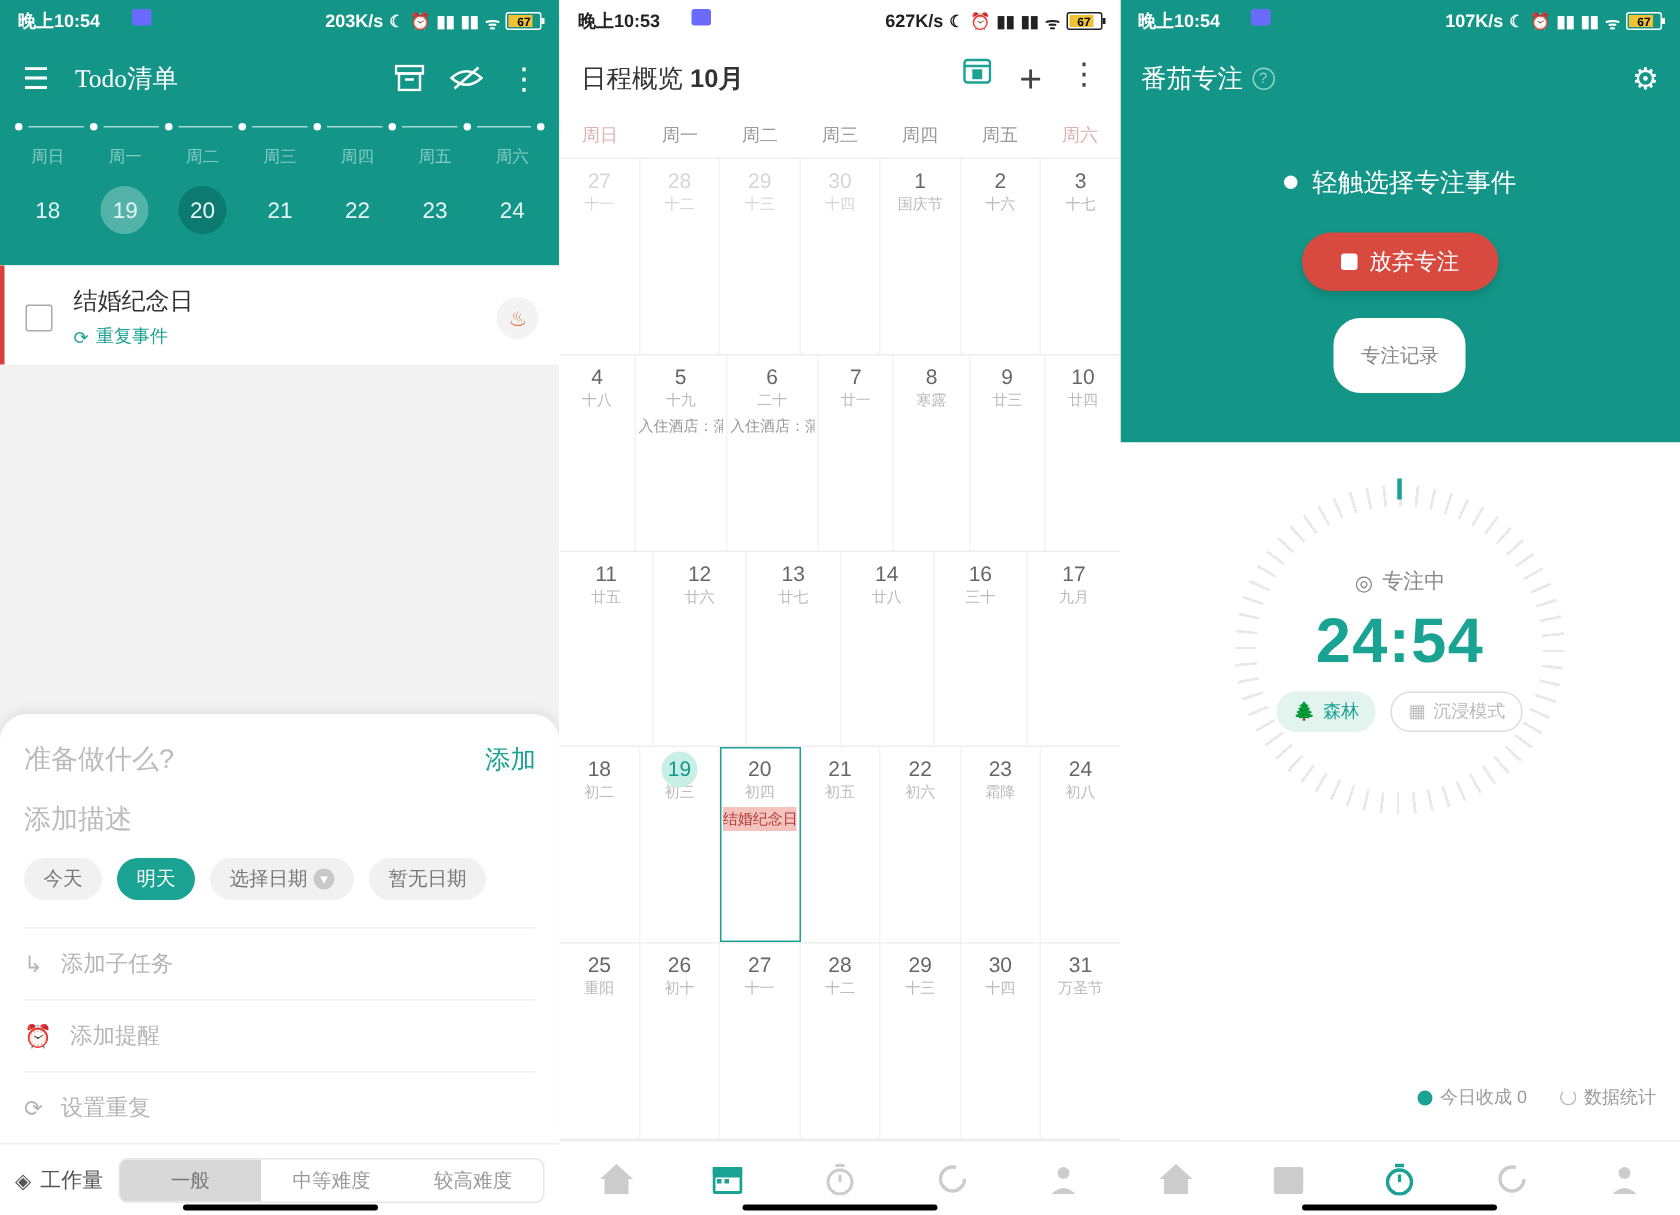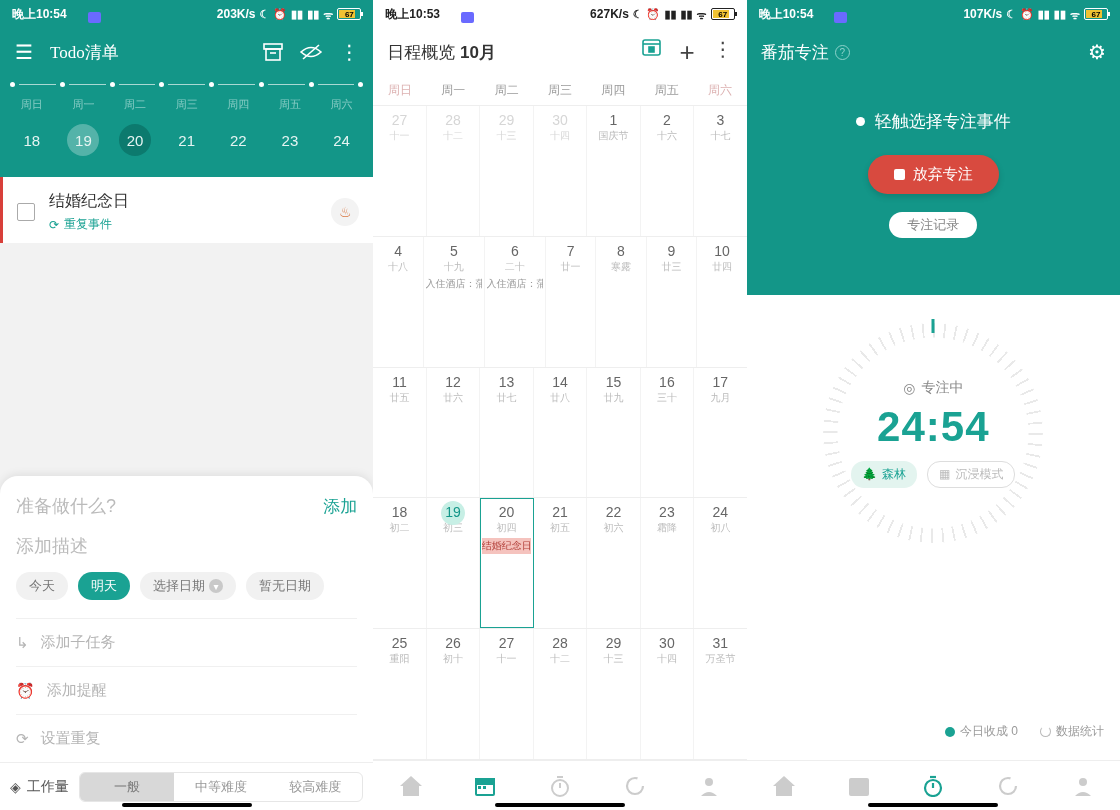--- a/index.html
+++ b/index.html
@@ -1,21 +1,21 @@
 <!DOCTYPE html>
 <html><head>
 <meta charset="utf-8">
 <style>
 * { margin: 0; padding: 0; box-sizing: border-box; font-family: -apple-system, "Helvetica Neue", Arial, sans-serif; }
 body { background: #fff; width: 1120px; height: 810px; display: flex; overflow: hidden; }
 .panel { width: 373.33px; height: 810px; position: relative; background: #fff; display: flex; flex-direction: column; overflow: hidden; }
 
 
 .statusbar { height: 28px; display: flex; align-items: center; padding: 0 12px; font-size: 12px; font-weight: 600; justify-content: space-between; }
-.statusbar .l { display: flex; align-items: flex-end; gap: 21px; }
+.statusbar .l { display: flex; align-items: flex-start; gap: 21px; }
 .statusbar .r { display: flex; align-items: center; gap: 4px; }
 .teal .statusbar, .teal .appbar, .pomo-top { background: #139688; color: #fff; }
 .light .statusbar { color: #222; background: #fff; }
 .sb-msg { width: 13px; height: 11px; border-radius: 2px; background: #6a6aff; }
 .sb-icon { font-size: 11px; }
 .sb-batt { display: inline-block; width: 24px; height: 12px; border: 1px solid currentColor; border-radius: 2px; position: relative; }
 .sb-batt::after { content: ""; position: absolute; right: -3px; top: 3px; width: 2px; height: 4px; background: currentColor; }
 .sb-batt i { position:absolute; left:1px; top:1px; height:8px; width:16px; background:#f0c233; }
 .sb-batt em { position:absolute; inset:0; font-style:normal; display:flex; align-items:center; justify-content:center; font-size:8px; color:#000; }
 
@@ -82,21 +82,21 @@
 
 
 .pomo-top { height:295px; display:flex; flex-direction:column; align-items:center; color:#fff; }
 .pomo-bar { height:48px; width:100%; display:flex; align-items:center; padding:0 14px; }
 .pomo-bar .t { font-size:17px; display:flex; align-items:center; gap:6px; }
 .pomo-bar .help { width:15px; height:15px; border:1.5px solid #8cd2ca; border-radius:50%; display:flex; align-items:center; justify-content:center; font-size:10px; color:#8cd2ca; }
 .gear { margin-left:auto; font-size:20px; }
 .select-ev { margin-top:34px; font-size:17px; display:flex; align-items:center; gap:10px; }
 .select-ev::before { content:""; width:9px; height:9px; border-radius:50%; background:#fff; }
 .abandon { margin-top:22px; background:#d84a3f; color:#fff; padding:10px 26px; border-radius:22px; font-size:15px; display:flex; align-items:center; gap:8px; box-shadow:0 3px 6px rgba(0,0,0,.15);}
-.record { margin-top:18px; background:#fff; color:#888; padding:4px 18px; border-radius:18px; font-size:13px; }
+.record { margin-top:18px; background:#fff; color:#888; padding:16px 18px; border-radius:18px; font-size:13px; }
 .pomo-body { flex:1; background:#fff; display:flex; flex-direction:column; align-items:center; position:relative; }
 .dial { width:220px; height:220px; border-radius:50%; margin-top:28px; position:relative; display:flex; flex-direction:column; align-items:center; justify-content:center; }
 .dial::before { content:""; position:absolute; inset:0; border-radius:50%; background: repeating-conic-gradient(#e9e9e9 0deg 1deg, transparent 1deg 6deg); -webkit-mask: radial-gradient(circle, transparent 95px, #000 96px); mask: radial-gradient(circle, transparent 95px, #000 96px);}
 .dial .tick-ind { position:absolute; top:-4px; left:50%; width:3px; height:14px; background:#1aa293; transform:translateX(-50%);}
 .focusing { font-size:14px; color:#888; display:flex; align-items:center; gap:6px; margin-bottom:6px; }
 .timer-lbl { font-size:42px; font-weight:700; color:#1aa293; letter-spacing:1px; }
 .mode-chips { display:flex; gap:10px; margin-top:10px; }
 .mode-chips .mc { padding:4px 11px; border-radius:13px; font-size:12px; display:flex; align-items:center; gap:5px; }
 .mc.forest { background:#e3f4ef; color:#1aa293; }
 .mc.immersive { border:1px solid #ddd; color:#bbb; }
@@ -360,24 +360,20 @@
         </div>
         <div class="p2-day">
           <div class="num">13</div>
           <div class="lun">廿七</div>
         </div>
         <div class="p2-day">
           <div class="num">14</div>
           <div class="lun">廿八</div>
         </div>
         <div class="p2-day">
-          <div class="num">15</div>
-          <div class="lun">廿九</div>
-        </div>
-        <div class="p2-day">
           <div class="num">16</div>
           <div class="lun">三十</div>
         </div>
         <div class="p2-day">
           <div class="num">17</div>
           <div class="lun">九月</div>
         </div>
       </div>
       <div class="p2-week">
         <div class="p2-day">

